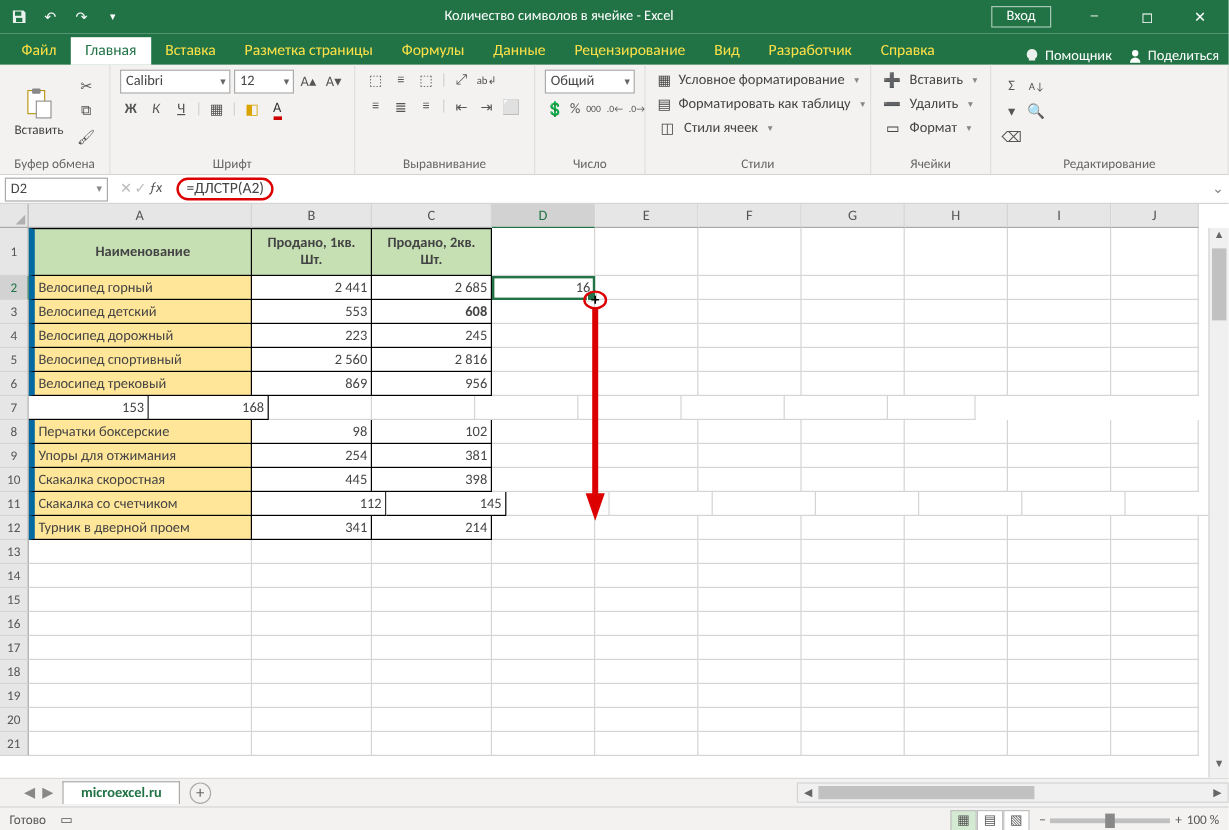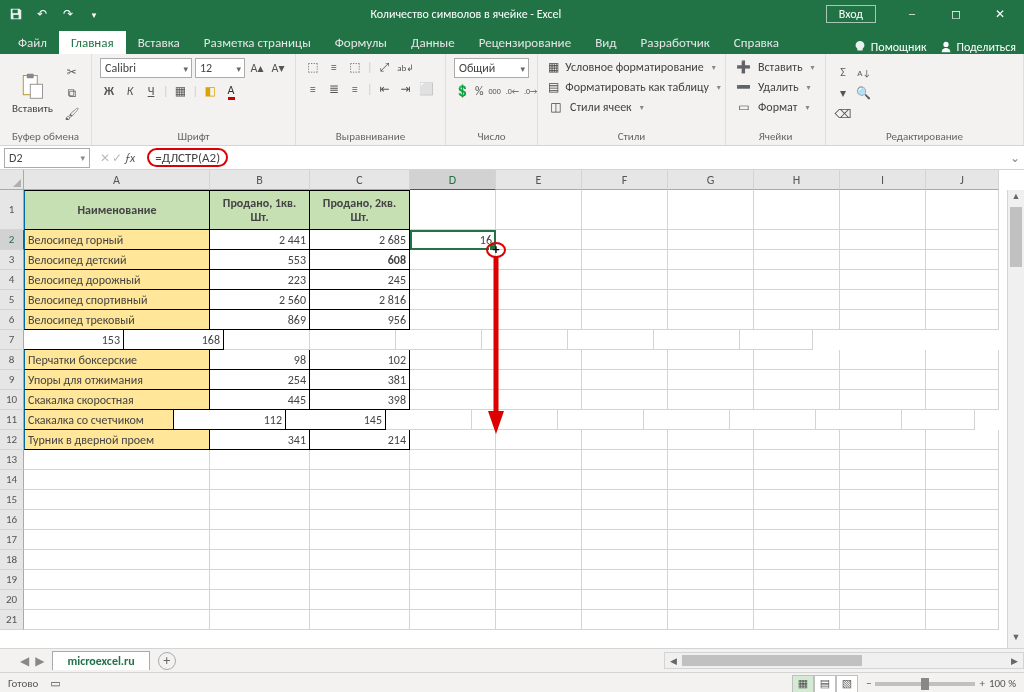--- a/index.html
+++ b/index.html
@@ -5,21 +5,21 @@
 * { box-sizing: border-box; margin: 0; padding: 0; font-family: 'Segoe UI', Calibri, sans-serif; }
 body { background: #fff; width: 1024px; height: 692px; overflow: hidden; font-size: 12px; color: #444; position: relative; }
 .titlebar { height: 28px; background: #217346; color: #fff; display: flex; align-items: center; padding: 0 4px; }
 .titlebar .qa { display: flex; gap: 2px; }
 .qa-btn { width: 24px; height: 22px; display: flex; align-items: center; justify-content: center; color: #fff; cursor: pointer; }
 .titlebar .title { flex: 1; text-align: center; font-size: 12px; }
 .titlebar .right { display: flex; align-items: center; gap: 4px; }
 .signin { border: 1px solid rgba(255,255,255,.6); padding: 1px 12px; font-size: 12px; margin-right: 12px; }
 .win-btn { width: 40px; height: 28px; display:flex; align-items:center; justify-content:center; }
 .ribbon-tabs { height: 26px; background: #217346; display: flex; align-items: end; padding-left: 6px; }
-.rtab { padding: 4px 12px; color: #e5e5e5; font-size: 13px; cursor: pointer; }
+.rtab { padding: 4px 12px; color: #fde047; font-size: 13px; cursor: pointer; }
 .rtab.active { background: #fff; color: #217346; }
 .rtab-right { margin-left: auto; display: flex; align-items: center; color:#fff; padding-right:8px; gap:12px; }
 .lamp { display:flex; align-items:center; gap:4px; }
 .ribbon { height: 92px; background: #f3f2f1; border-bottom: 1px solid #d4d4d4; display: flex; }
 .rgroup { border-right: 1px solid #e1dfdd; padding: 4px 8px 2px; display: flex; flex-direction: column; justify-content: space-between; }
 .rgroup-body { display:flex; gap:6px; align-items:center; flex:1; }
 .rgroup-label { text-align: center; font-size: 11px; color: #666; padding-top: 2px; position:relative; }
 .bigbtn { display:flex; flex-direction:column; align-items:center; gap:2px; padding:2px 4px; cursor:pointer; }
 .bigbtn svg { width:28px; height:28px; }
 .bigbtn span { font-size:11px; }
@@ -52,21 +52,21 @@
 .rh.sel { background:#d2d2d2; color:#217346; border-right-color:#217346;}
 .rh.hdr { height:40px; line-height:40px;}
 .cells { position:absolute; left:24px; top:20px; }
 .row { display:flex; height:20px;}
 .row.hdr { height:40px;}
 .cell { border-right:1px solid #d4d4d4; border-bottom:1px solid #d4d4d4; padding:0 3px; font-size:12px; display:flex; align-items:center; overflow:hidden; white-space:nowrap;}
 .c-hdr { background:#c6e0b4; font-weight:bold; justify-content:center; text-align:center; border-right:1px solid #000; border-bottom:1px solid #000; line-height:1.2; white-space: normal;}
 .c-name { background:#ffe699; border-right:1px solid #000; border-bottom:1px solid #000;}
 .c-num { justify-content:flex-end; border-right:1px solid #000; border-bottom:1px solid #000; background:#fff;}
 .c-top { border-top:1px solid #000;}
-.c-left { border-left:1px solid #0369a1;}
+.c-left { border-left:5px solid #0369a1;}
 .c-d { justify-content:flex-end;}
 .selcell { position:absolute; border:2px solid #217346; pointer-events:none;}
 .selcell::after{content:""; position:absolute; right:-3px; bottom:-3px; width:6px; height:6px; background:#217346; border:1px solid #fff;}
 .fillcursor{ position:absolute; border:2px solid #d00; border-radius:50%; width:20px; height:16px; display:flex; align-items:center; justify-content:center; font-size:14px; font-weight:bold; color:#000; background:rgba(255,255,255,0);}
 .fillcursor span{position:relative; top:-1px;}
 .arrow { position:absolute; }
 .vscroll { width:17px; background:#f0f0f0; border-left:1px solid #d4d4d4; position:absolute; right:0; top:20px; bottom:0;}
 .vscroll .track{position:absolute; top:17px; bottom:17px; left:0; right:0;}
 .vscroll .thumb{position:absolute; top:0; height:60px; left:2px; right:2px; background:#c1c1c1;}
 .vscroll .arr{height:17px; text-align:center; font-size:9px; color:#666; cursor:pointer;}
@@ -443,21 +443,21 @@
         <div class="cell c-num" style="width: 100px;">398</div>
         <div class="cell" style="width: 86px;"></div>
         <div class="cell" style="width: 86px;"></div>
         <div class="cell" style="width: 86px;"></div>
         <div class="cell" style="width: 86px;"></div>
         <div class="cell" style="width: 86px;"></div>
         <div class="cell" style="width: 86px;"></div>
         <div class="cell" style="width: 73px;"></div>
       </div>
       <div class="row">
-        <div class="cell c-name c-left" style="width: 150px;">Скакалка со счетчиком</div>
+        <div class="cell c-name c-left" style="width: 186px;">Скакалка со счетчиком</div>
         <div class="cell c-num" style="width: 112px;">112</div>
         <div class="cell c-num" style="width: 100px;">145</div>
         <div class="cell" style="width: 86px;"></div>
         <div class="cell" style="width: 86px;"></div>
         <div class="cell" style="width: 86px;"></div>
         <div class="cell" style="width: 86px;"></div>
         <div class="cell" style="width: 86px;"></div>
         <div class="cell" style="width: 86px;"></div>
         <div class="cell" style="width: 73px;"></div>
       </div>

